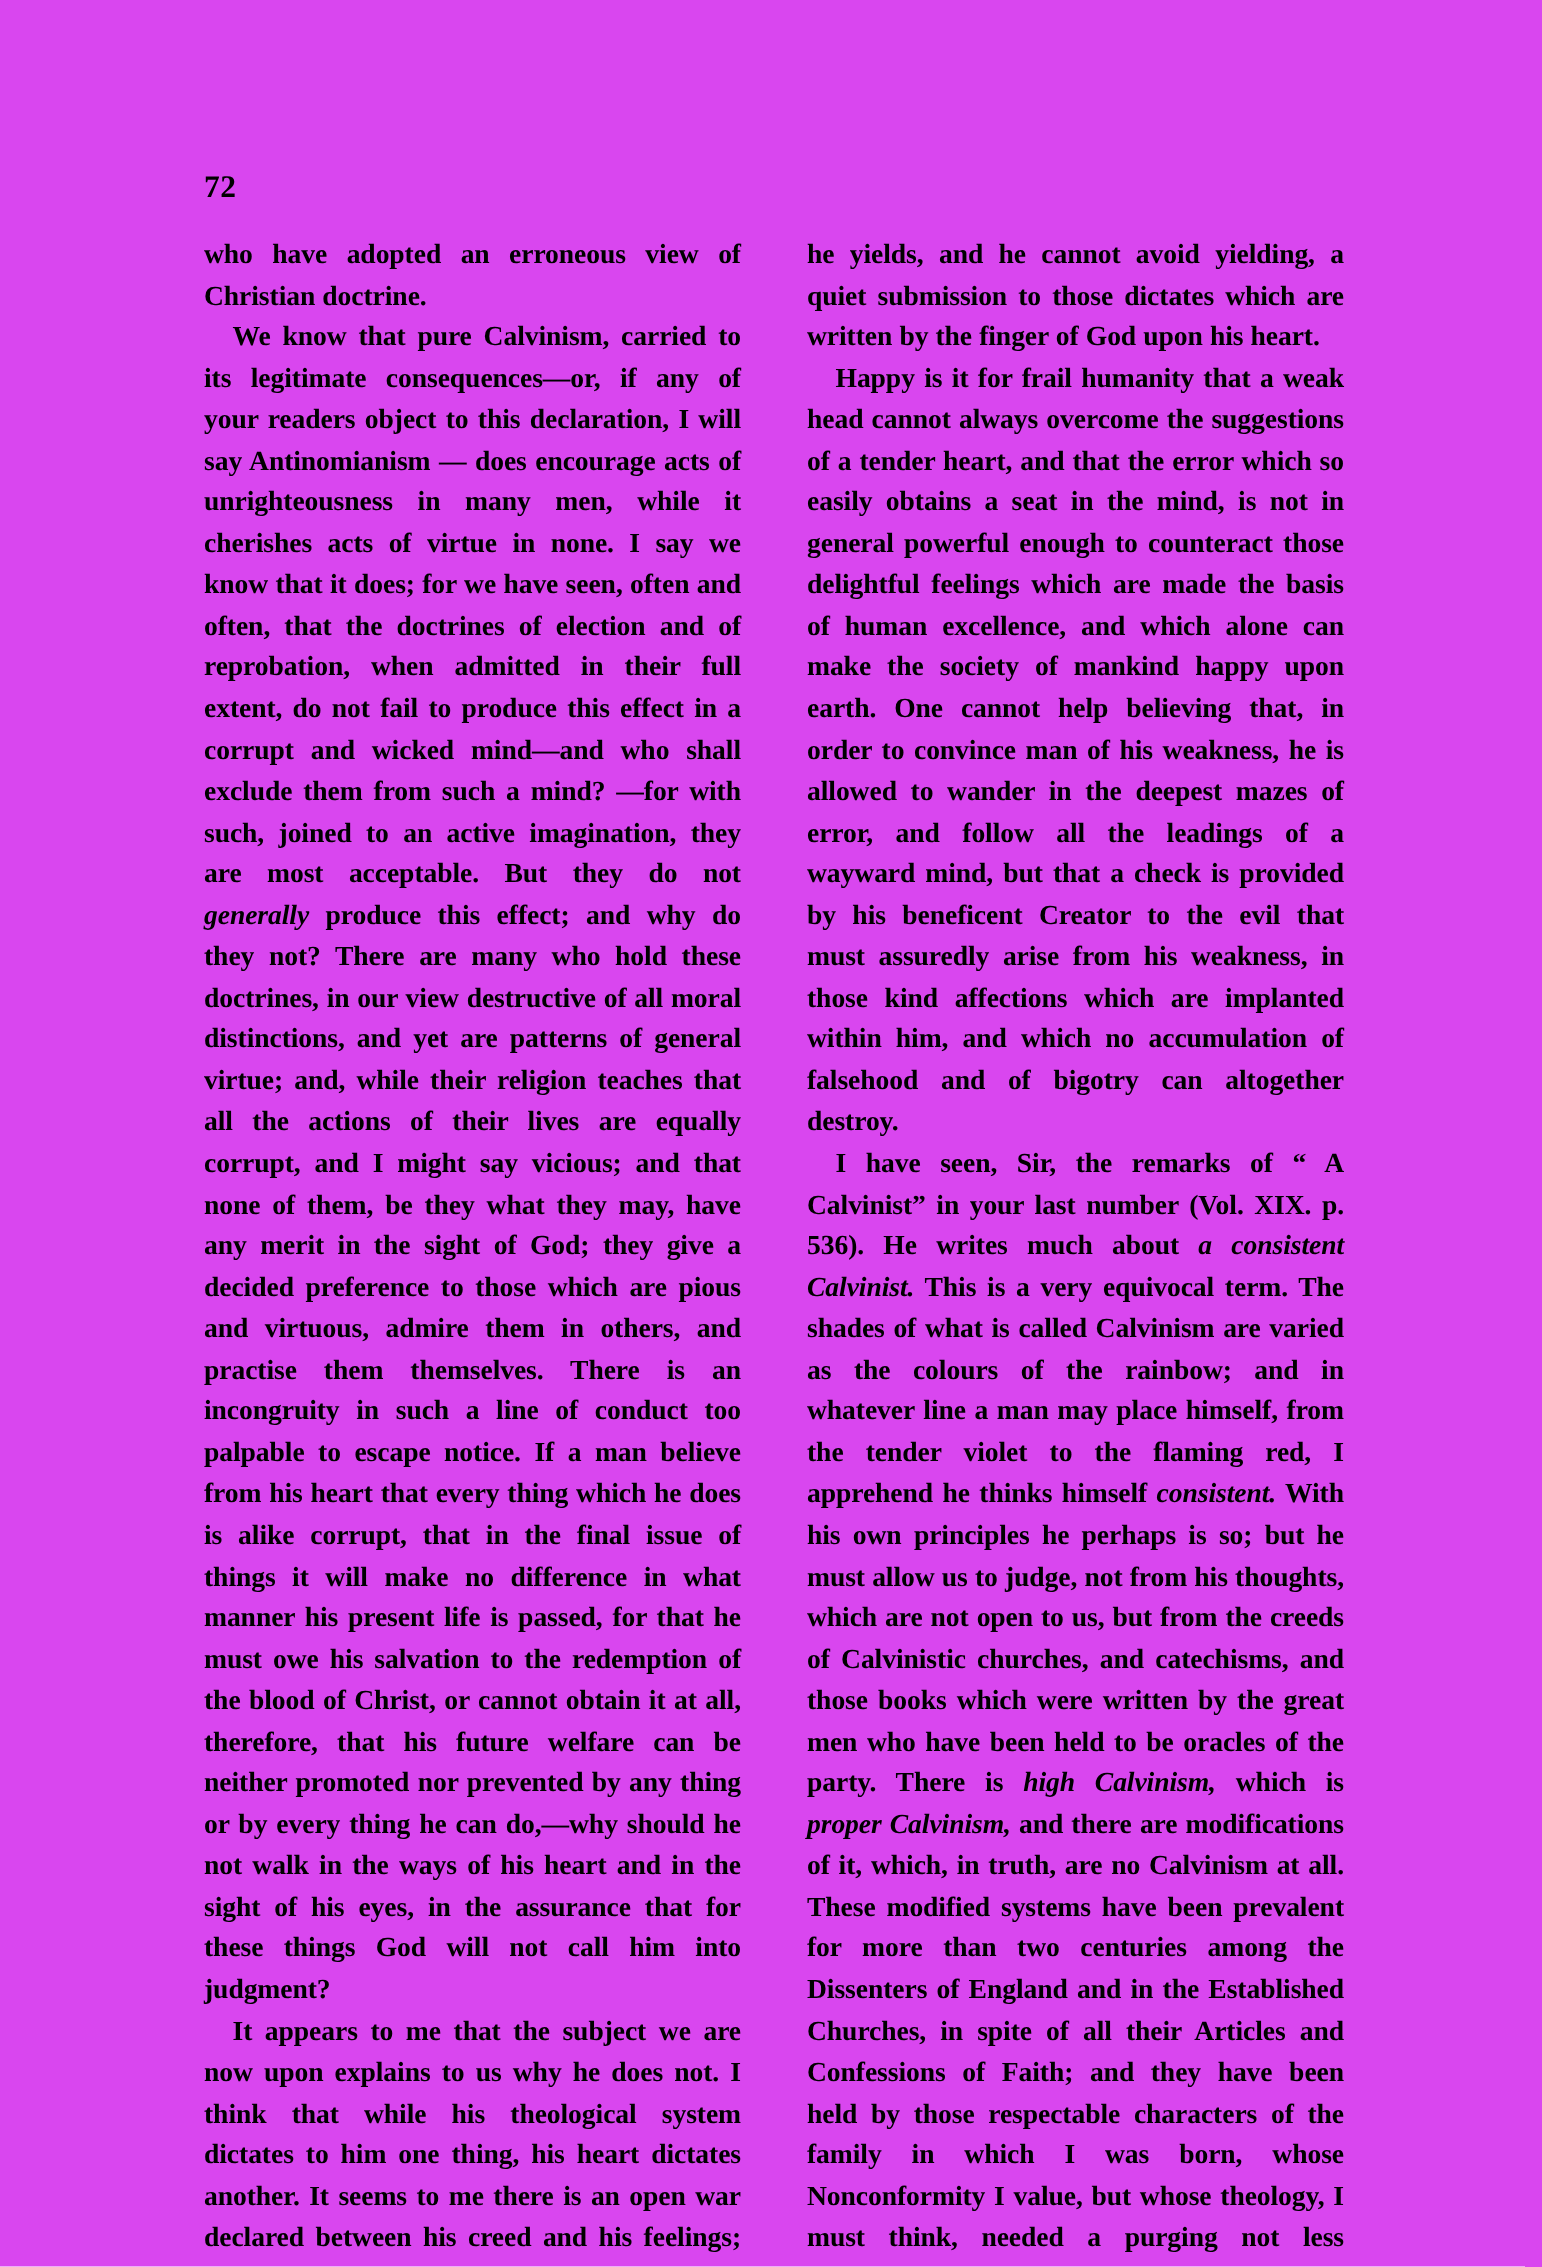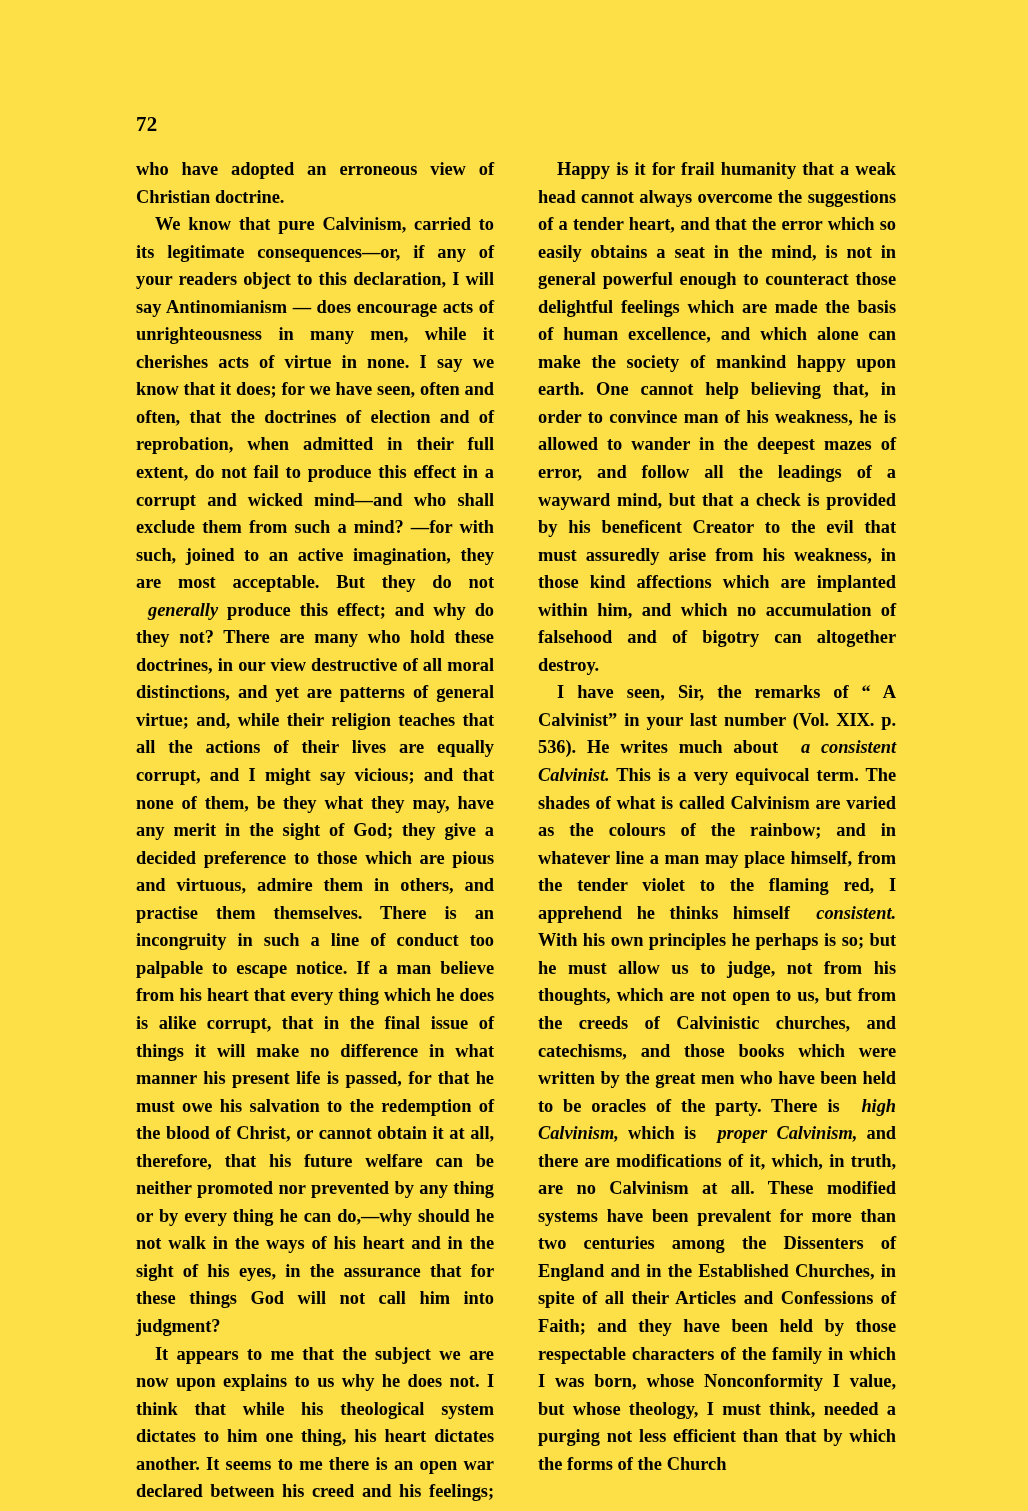--- a/index.html
+++ b/index.html
@@ -14,21 +14,21 @@
     font-family: "Liberation Serif", "DejaVu Serif", serif;
     color: #000000;
     position: relative;
   }
 
   .page {
     position: absolute;
     left: 0; top: 0;
     width: 1028px;
     height: 1511px;
-    background: #fde047;
+    background: #d946ef;
   }
 
   
   .running-head {
     position: absolute;
     left: 136px;
     top: 108px;
     width: 756px;
     height: 34px;
   }
@@ -77,39 +77,39 @@
     text-align-last: left;
     letter-spacing: -0.05px;
     word-spacing: 0.2px;
     -webkit-hyphens: none;
     hyphens: none;
   }
   .col p.indent {
     text-indent: 19px;
   }
   .col p em, .col p i {
-    margin-left: 12px;
   }
 </style>
 </head>
 <body>
 
 <div class="page">
 
   <div class="running-head">
     <div class="folio">72</div>
   </div>
 
   <div class="columns">
 
     <div class="col">
       <p>who have adopted an erroneous view of Christian doctrine.</p>
       <p class="indent"><span>We know that pure Calvinism, carried to its legitimate consequences—or, if any of your readers object to this declaration, I will say Antinomianism — does encourage acts of unrighteousness in many men, while it cherishes acts of virtue in none. I say we know that it does; for we have seen, often and often, that the doctrines of election and of reprobation, when admitted in their full extent, do not fail to produce this effect in a corrupt and wicked mind—and who shall exclude them from such a mind? —for with such, joined to an active imagination, they are most acceptable. But they do not </span><em>generally</em><span> produce this effect; and why do they not? There are many who hold these doctrines, in our view destructive of all moral distinctions, and yet are patterns of general virtue; and, while their religion teaches that all the actions of their lives are equally corrupt, and I might say vicious; and that none of them, be they what they may, have any merit in the sight of God; they give a decided preference to those which are pious and virtuous, admire them in others, and practise them themselves. There is an incongruity in such a line of conduct too palpable to escape notice. If a man believe from his heart that every thing which he does is alike corrupt, that in the final issue of things it will make no difference in what manner his present life is passed, for that he must owe his salvation to the redemption of the blood of Christ, or cannot obtain it at all, therefore, that his future welfare can be neither promoted nor prevented by any thing or by every thing he can do,—why should he not walk in the ways of his heart and in the sight of his eyes, in the assurance that for these things God will not call him into judgment?</span></p>
       <p class="indent">It appears to me that the subject we are now upon explains to us why he does not. I think that while his theological system dictates to him one thing, his heart dictates another. It seems to me there is an open war declared between his creed and his feelings; and that while in his judgment he bows submissively to what he regards the written word of God,</p>
     </div>
 
     <div class="col">
+      <p>he yields, and he cannot avoid yielding, a quiet submission to those dictates which are written by the finger of God upon his heart.</p>
       <p class="indent">Happy is it for frail humanity that a weak head cannot always overcome the suggestions of a tender heart, and that the error which so easily obtains a seat in the mind, is not in general powerful enough to counteract those delightful feelings which are made the basis of human excellence, and which alone can make the society of mankind happy upon earth. One cannot help believing that, in order to convince man of his weakness, he is allowed to wander in the deepest mazes of error, and follow all the leadings of a wayward mind, but that a check is provided by his beneficent Creator to the evil that must assuredly arise from his weakness, in those kind affections which are implanted within him, and which no accumulation of falsehood and of bigotry can altogether destroy.</p>
       <p class="indent"><span>I have seen, Sir, the remarks of “ A Calvinist” in your last number (Vol. XIX. p. 536). He writes much about </span><em>a consistent Calvinist.</em><span> This is a very equivocal term. The shades of what is called Calvinism are varied as the colours of the rainbow; and in whatever line a man may place himself, from the tender violet to the flaming red, I apprehend he thinks himself </span><em>consistent.</em><span> With his own principles he perhaps is so; but he must allow us to judge, not from his thoughts, which are not open to us, but from the creeds of Calvinistic churches, and catechisms, and those books which were written by the great men who have been held to be oracles of the party. There is </span><em>high Calvinism,</em><span> which is </span><em>proper Calvinism,</em><span> and there are modifications of it, which, in truth, are no Calvinism at all. These modified systems have been prevalent for more than two centuries among the Dissenters of England and in the Established Churches, in spite of all their Articles and Confessions of Faith; and they have been held by those respectable characters of the family in which I was born, whose Nonconformity I value, but whose theology, I must think, needed a purging not less efficient than that by which the forms of the Church</span></p>
     </div>
 
   </div>
 </div>
 
 </body></html>

